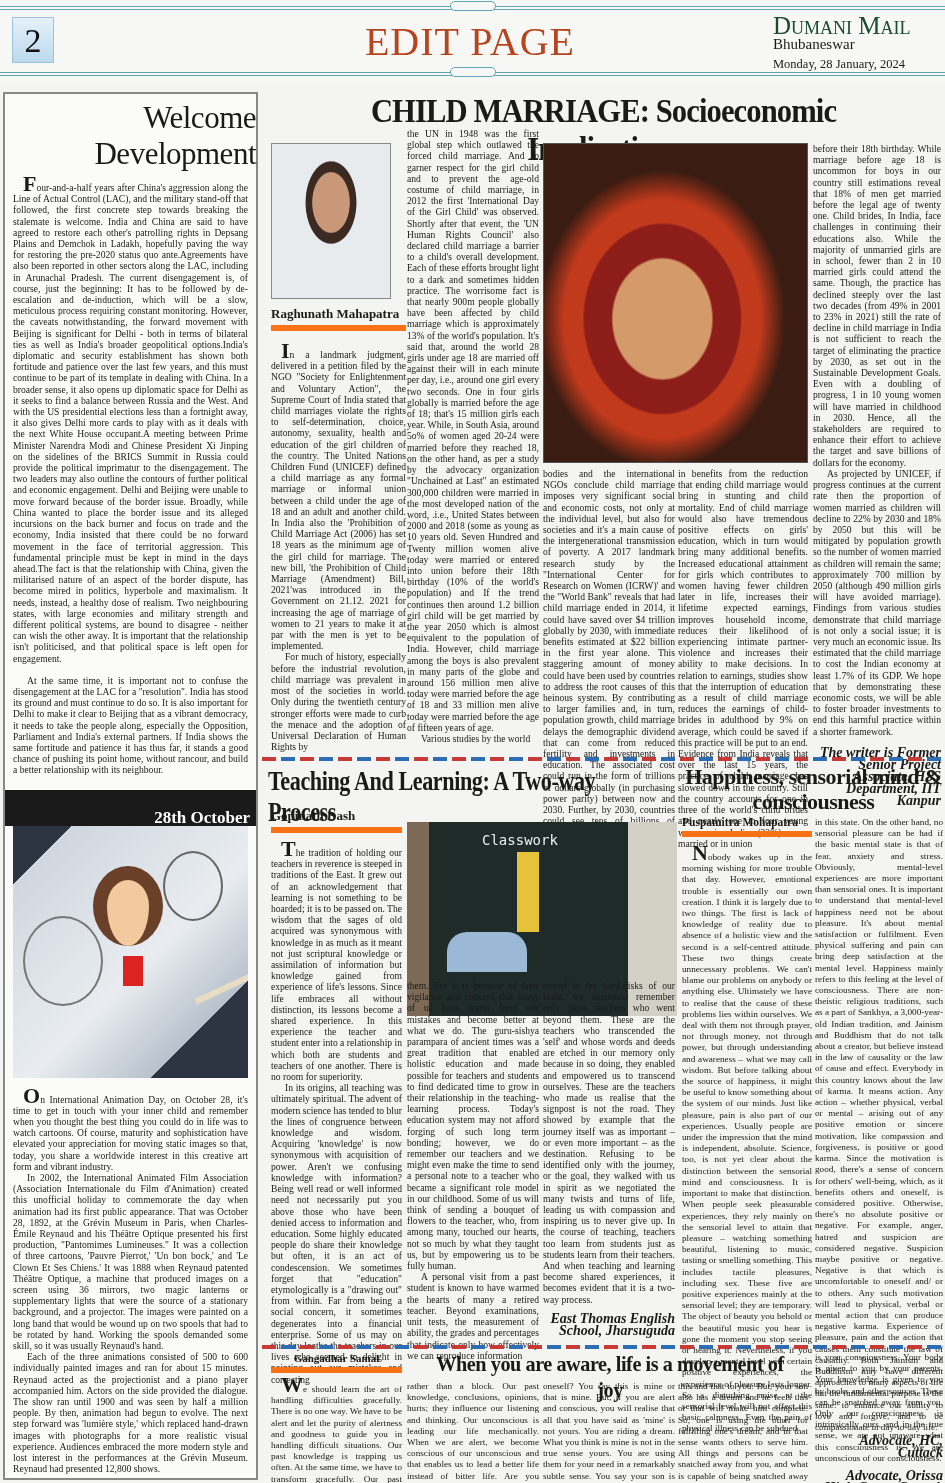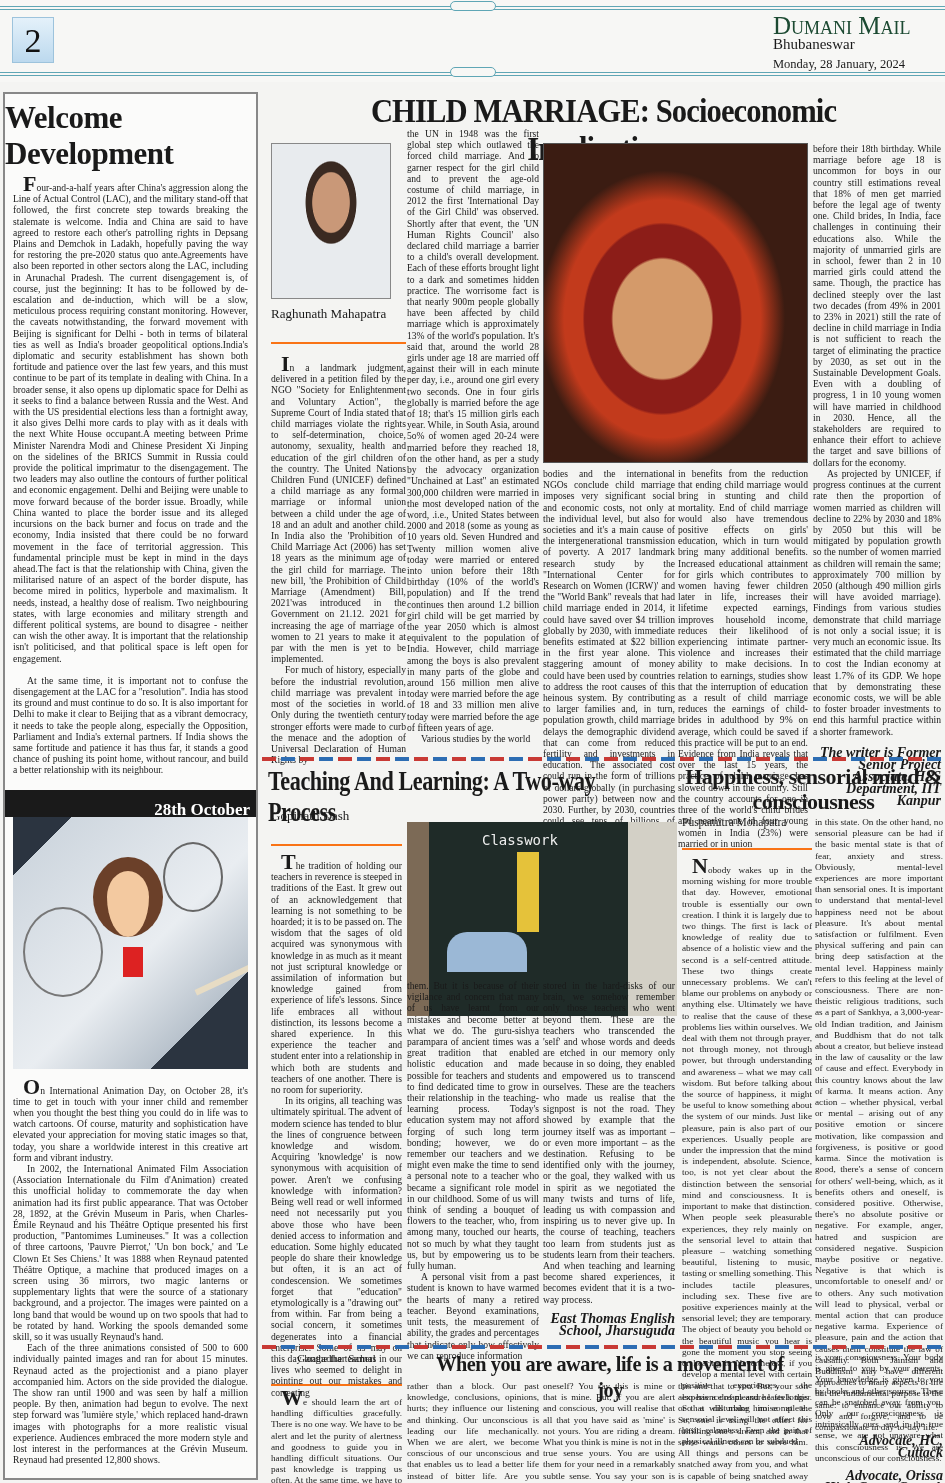--- a/index.html
+++ b/index.html
@@ -9,45 +9,46 @@
 .mh-orn{position:absolute;left:450px;width:46px;height:10px;border:1.5px solid #5fa6b5;border-radius:8px;background:#f7f7f5}
 .pgnum{position:absolute;left:12px;top:17px;width:42px;height:46px;background:linear-gradient(#e4f1fa,#bcd9ee);border:1px solid #9dc3dc;font-size:34px;text-align:center;line-height:46px;color:#111}
 .edit{position:absolute;left:340px;top:18px;width:260px;text-align:center;font-size:40px;color:#b5441f;letter-spacing:1px}
 .paper{position:absolute;left:773px;top:12px;font-size:25px;color:#1c4a32;font-variant:small-caps}
 .city{position:absolute;left:773px;top:36px;font-size:15px}
 .date{position:absolute;left:773px;top:57px;font-size:12.5px}
 .txt{font-size:9.6px;line-height:11.2px;text-align:justify}
 .txt p{text-indent:14px}
 .drop{font-size:22px;font-weight:bold;line-height:16px}
 .leftbox{position:absolute;left:3px;top:92px;width:255px;height:1388px;border:2px solid #888;background:#fbfbfa}
-.wd-title{font-size:31px;font-weight:bold;text-align:left;margin-top:6px;letter-spacing:-0.5px;font-family:"Liberation Serif",serif}
+.wd-title{font-size:31px;font-weight:normal;text-align:right;margin-top:6px;letter-spacing:-0.5px;font-family:"Liberation Serif",serif}
 .wd-body{padding:0 8px;margin-top:4px}
-.oct{margin:14px 0 0 0;background:#1a1a1a;color:#fff;text-align:right;font-size:17px;font-weight:bold;padding:10px 6px;height:27px}
+.oct{margin:14px 0 0 0;background:#1a1a1a;color:#fff;text-align:right;font-size:17px;font-weight:bold;padding:18px 6px;height:27px}
 .ad-title{font-size:30px;font-weight:bold;text-align:center;margin:6px 0 4px}
 .anim-img{margin:0 8px;height:252px;background:linear-gradient(135deg,#2b3440 0%,#2b3440 12%,#cfd7df 12%,#e9edf1 55%,#b8c2cc 80%,#2b3440 80%);position:relative;overflow:hidden}
 .face{position:absolute;border-radius:50%}
 .main-title{position:absolute;left:262px;top:92px;width:683px;text-align:center;font-size:34px;font-weight:bold;letter-spacing:-1px;transform:scaleX(0.9)}
 .col{position:absolute}
 .photo-author{position:absolute;left:271px;top:143px;width:120px;height:156px;background:radial-gradient(ellipse at 50% 38%,#c99878 0 22%,#3a2a22 23% 30%,#e8ebee 31%);border:1px solid #888}
-.auth-name{font-size:13px;font-weight:normal;border-bottom:2px solid #f97316;padding-bottom:20px}
+.auth-name{font-size:13px;font-weight:bold;border-bottom:6px solid #f97316;padding-bottom:3px}
 .bride{position:absolute;left:543px;top:143px;width:265px;height:320px;background:radial-gradient(ellipse at 45% 55%,#d49a6a 0 24%,#8c1d18 25% 38%,#c23a1c 39% 48%,#3b1c12 60%);border:1px solid #555}
 .teach-photo{position:absolute;left:407px;top:822px;width:270px;height:194px;background:linear-gradient(90deg,#7c6a56 0 8%,#1f2b28 8% 82%,#d3d0c6 82%)}
 .stripe{position:absolute;height:4px;background:repeating-linear-gradient(90deg,#c83a35 0 14px,transparent 14px 19px,#2d6db3 19px 33px,transparent 33px 38px)}
 .h2{position:absolute;font-weight:bold;letter-spacing:-0.5px}
 .sig{font-style:italic;font-weight:bold;text-align:right;font-size:14px;line-height:12px}
 </style>
 </head>
 <body>
 
 <div class="masthead">
   <div class="mh-line" style="top:6px"></div>
   <div class="mh-orn" style="top:1px"></div>
   <div class="mh-line" style="top:72px"></div>
   <div class="mh-orn" style="top:67px"></div>
   <div class="pgnum">2</div>
+  <div class="edit">EDIT PAGE</div>
   <div class="paper">Dumani Mail</div>
   <div class="city">Bhubaneswar</div>
   <div class="date">Monday, 28 January, 2024</div>
 </div>
 
 <div class="leftbox">
   <div class="wd-title">Welcome Development</div>
   <div class="wd-body txt">
     <p style="text-indent:10px"><span class="drop">F</span><span>our-and-a-half years after China's aggression along the Line of Actual Control (LAC), and the military stand-off that followed, the first concrete step towards breaking the stalemate is welcome. India and China are said to have agreed to restore each other's patrolling rights in Depsang Plains and Demchok in Ladakh, hopefully paving the way for restoring the pre-2020 status quo ante.Agreements have also been reported in other sectors along the LAC, including in Arunachal Pradesh. The current disengagement is, of course, just the beginning: It has to be followed by de-escalation and de-induction, which will be a slow, meticulous process requiring constant monitoring. However, the caveats notwithstanding, the forward movement with Beijing is significant for Delhi - both in terms of bilateral ties as well as India's broader geopolitical options.India's diplomatic and security establishment has shown both fortitude and patience over the last few years, and this must continue to be part of its template in dealing with China. In a broader sense, it also opens up diplomatic space for Delhi as it seeks to find a balance between Russia and the West. And with the US presidential elections less than a fortnight away, it also gives Delhi more cards to play with as it deals with the next White House occupant.A meeting between Prime Minister Narendra Modi and Chinese President Xi Jinping on the sidelines of the BRICS Summit in Russia could provide the political imprimatur to the disengagement. The two leaders may also outline the contours of further political and economic engagement. Delhi and Beijing were unable to move forward because of the border issue. Broadly, while China wanted to place the border issue and its alleged incursions on the back burner and focus on trade and the economy, India insisted that there could be no forward movement in the face of territorial aggression. This fundamental principle must be kept in mind in the days ahead.The fact is that the relationship with China, given the militarised nature of an aspect of the border dispute, has become mired in politics, hyperbole and maximalism. It needs, instead, a healthy dose of realism. Two neighbouring states, with large economies and military strength and different political systems, are bound to disagree - neither can wish the other away. It is important that the relationship isn't politicised, and that political space is left open for engagement.</span></p>
     <p style="margin-top:11px">At the same time, it is important not to confuse the disengagement at the LAC for a "resolution". India has stood its ground and must continue to do so. It is also important for Delhi to make it clear to Beijing that as a vibrant democracy, it needs to take the people along, especially the Opposition, Parliament and India's external partners. If India shows the same fortitude and patience it has thus far, it stands a good chance of pushing its point home, without rancour, and build a better relationship with its neighbour.</p>

